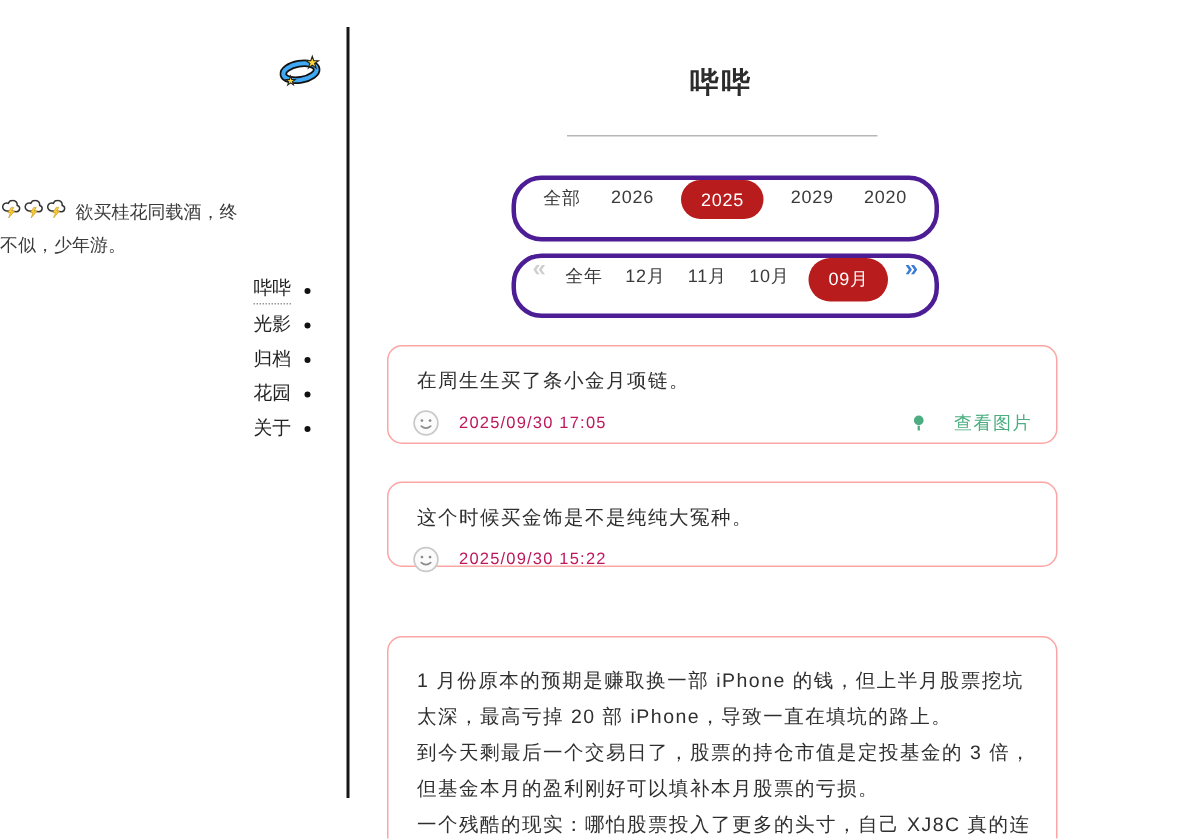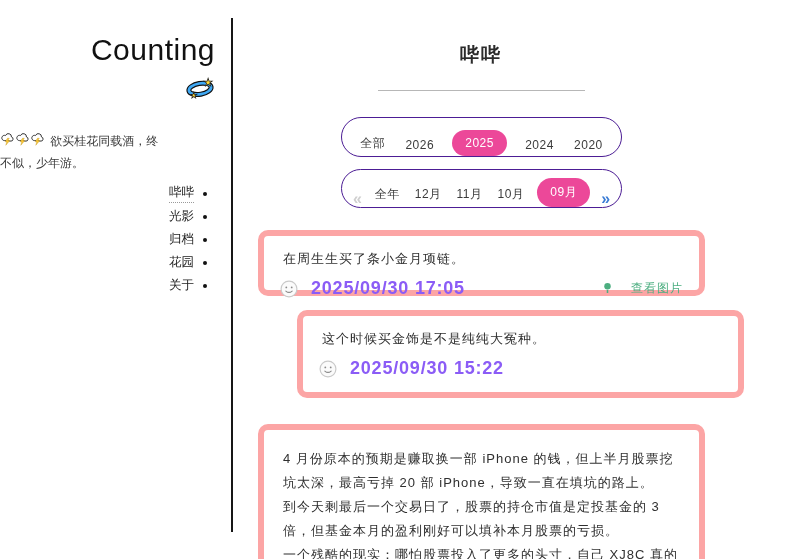--- a/index.html
+++ b/index.html
@@ -19,52 +19,51 @@
   .nav{position:absolute;left:0;top:182px;width:215px;}
   .nav-item{display:flex;justify-content:flex-end;align-items:center;height:23px;
     font-size:12.5px;color:#222;cursor:pointer;padding-right:8px;}
   .nav-item .dot{width:4px;height:4px;border-radius:50%;background:#111;margin-left:9px;}
   .nav-item .lbl{padding-bottom:1px;}
   .nav-item.active .lbl{border-bottom:1.5px dotted #9a9a9a;}
   
   .page-title{position:absolute;left:232px;top:42px;width:498px;text-align:center;
     font-size:19px;font-weight:700;color:#2c2c2c;letter-spacing:2px;}
   .title-rule{position:absolute;left:378px;top:90px;width:207px;height:1px;background:#b7b7b7;}
-  .pill-bar{position:absolute;left:341px;width:279px;border:1px solid #4c1d95;
-    border-radius:20px;display:flex;align-items:flex-end;justify-content:space-evenly;
+  .pill-bar{position:absolute;left:341px;width:279px;border:3px solid #4c1d95;
+    border-radius:20px;display:flex;align-items:flex-start;justify-content:space-evenly;
     background:#fff;box-shadow:0 1px 2px rgba(0,0,0,.02);}
   .year-bar{top:117px;height:38px;}
   .month-bar{top:169px;height:37px;}
   .tab{font-size:12px;color:#3b3b3b;cursor:pointer;padding:4px 2px;letter-spacing:.5px;}
-  .tab.selected{background:#ec4899;color:#ffffff;border-radius:999px;padding:6px 13px;}
+  .tab.selected{background:#b91c1c;color:#ffffff;border-radius:999px;padding:6px 13px;}
   .pager{font-size:16px;font-weight:700;line-height:1;cursor:pointer;}
   .pager.prev{color:#cfcfcf;}
   .pager.next{color:#3a7cd5;}
   
-  .card{position:absolute;left:258px;width:447px;border:6px solid #fca5a5;
+  .card{position:absolute;left:258px;width:447px;border:1px solid #fca5a5;
     border-radius:10px;background:#fff;box-sizing:border-box;padding:13px 16px;}
   .card-1{top:230px;height:66px;}
-  .card-2{top:310px;height:88px;margin-left:39px;}
+  .card-2{top:321px;height:57px;}
   .card-3{top:424px;height:200px;padding-top:17px;}
   .post-text{font-size:13px;color:#2f2f2f;letter-spacing:1px;line-height:20px;margin-left:3px;}
   .post-para{font-size:13px;color:#2f2f2f;letter-spacing:1px;line-height:24px;margin-left:3px;}
   .post-footer{display:flex;align-items:center;margin-top:9px;}
-  .post-footer .time{font-size:18px;color:#8b5cf6;letter-spacing:.8px;margin-left:13px;font-weight:bold;}
+  .post-footer .time{font-size:11px;color:#be185d;letter-spacing:.8px;margin-left:13px;}
   .spacer{flex:1;}
   .view-link{display:inline-flex;align-items:center;gap:19px;font-size:12px;
     color:#4cae80;cursor:pointer;letter-spacing:1px;}
   .smiley{flex:0 0 auto;display:inline-flex;}
 </style>
 </head>
 <body>
 
 <div class="v-divider"></div>
 
 <div class="sidebar-title">
-  <div>Counting</div>
   <div class="line2">
     <span>
       <svg width="30" height="24" viewBox="0 0 36 28">
         <ellipse cx="18" cy="15" rx="13.5" ry="6.5" fill="none" stroke="#111" stroke-width="6" transform="rotate(-10 18 15)"></ellipse>
         <ellipse cx="18" cy="15" rx="13.5" ry="6.5" fill="none" stroke="#3fa9f5" stroke-width="3.2" transform="rotate(-10 18 15)"></ellipse>
         <text x="22" y="12" font-size="13" fill="#ffd935" stroke="#222" stroke-width="0.9">★</text>
         <text x="6" y="26" font-size="10" fill="#ffd935" stroke="#222" stroke-width="0.8">★</text>
       </svg>
     </span>
   </div>
@@ -114,21 +113,21 @@
   </div>
 </div>
 
 <div class="page-title">哔哔</div>
 <div class="title-rule"></div>
 
 <div class="pill-bar year-bar">
   <span class="tab">全部</span>
   <span class="tab">2026</span>
   <span class="tab selected">2025</span>
-  <span class="tab">2024</span>
+  <span class="tab">2029</span>
   <span class="tab">2020</span>
 </div>
 
 <div class="pill-bar month-bar">
   <span class="pager prev">«</span>
   <span class="tab">全年</span>
   <span class="tab">12月</span>
   <span class="tab">11月</span>
   <span class="tab">10月</span>
   <span class="tab selected">09月</span>
@@ -167,16 +166,16 @@
         <circle cx="7" cy="8.2" r="1" fill="#8a8a8a"></circle>
           <circle cx="13" cy="8.2" r="1" fill="#8a8a8a"></circle>
         <path d="M6.5 12.3 q3.5 3 7 0" stroke="#8a8a8a" stroke-width="1.2" fill="none" stroke-linecap="round"></path>
       </svg>
     </span>
     <span class="time">2025/09/30 15:22</span>
   </div>
 </div>
 
 <div class="card card-3">
-  <div class="post-para">4 月份原本的预期是赚取换一部 iPhone 的钱，但上半月股票挖坑太深，最高亏掉 20 部 iPhone，导致一直在填坑的路上。</div>
+  <div class="post-para">1 月份原本的预期是赚取换一部 iPhone 的钱，但上半月股票挖坑太深，最高亏掉 20 部 iPhone，导致一直在填坑的路上。</div>
   <div class="post-para">到今天剩最后一个交易日了，股票的持仓市值是定投基金的 3 倍，但基金本月的盈利刚好可以填补本月股票的亏损。</div>
   <div class="post-para">一个残酷的现实：哪怕股票投入了更多的头寸，自己 XJ8C 真的连基金都跑不赢，甚至还要靠基金来补亏。</div>
 </div>
 
 </body></html>

